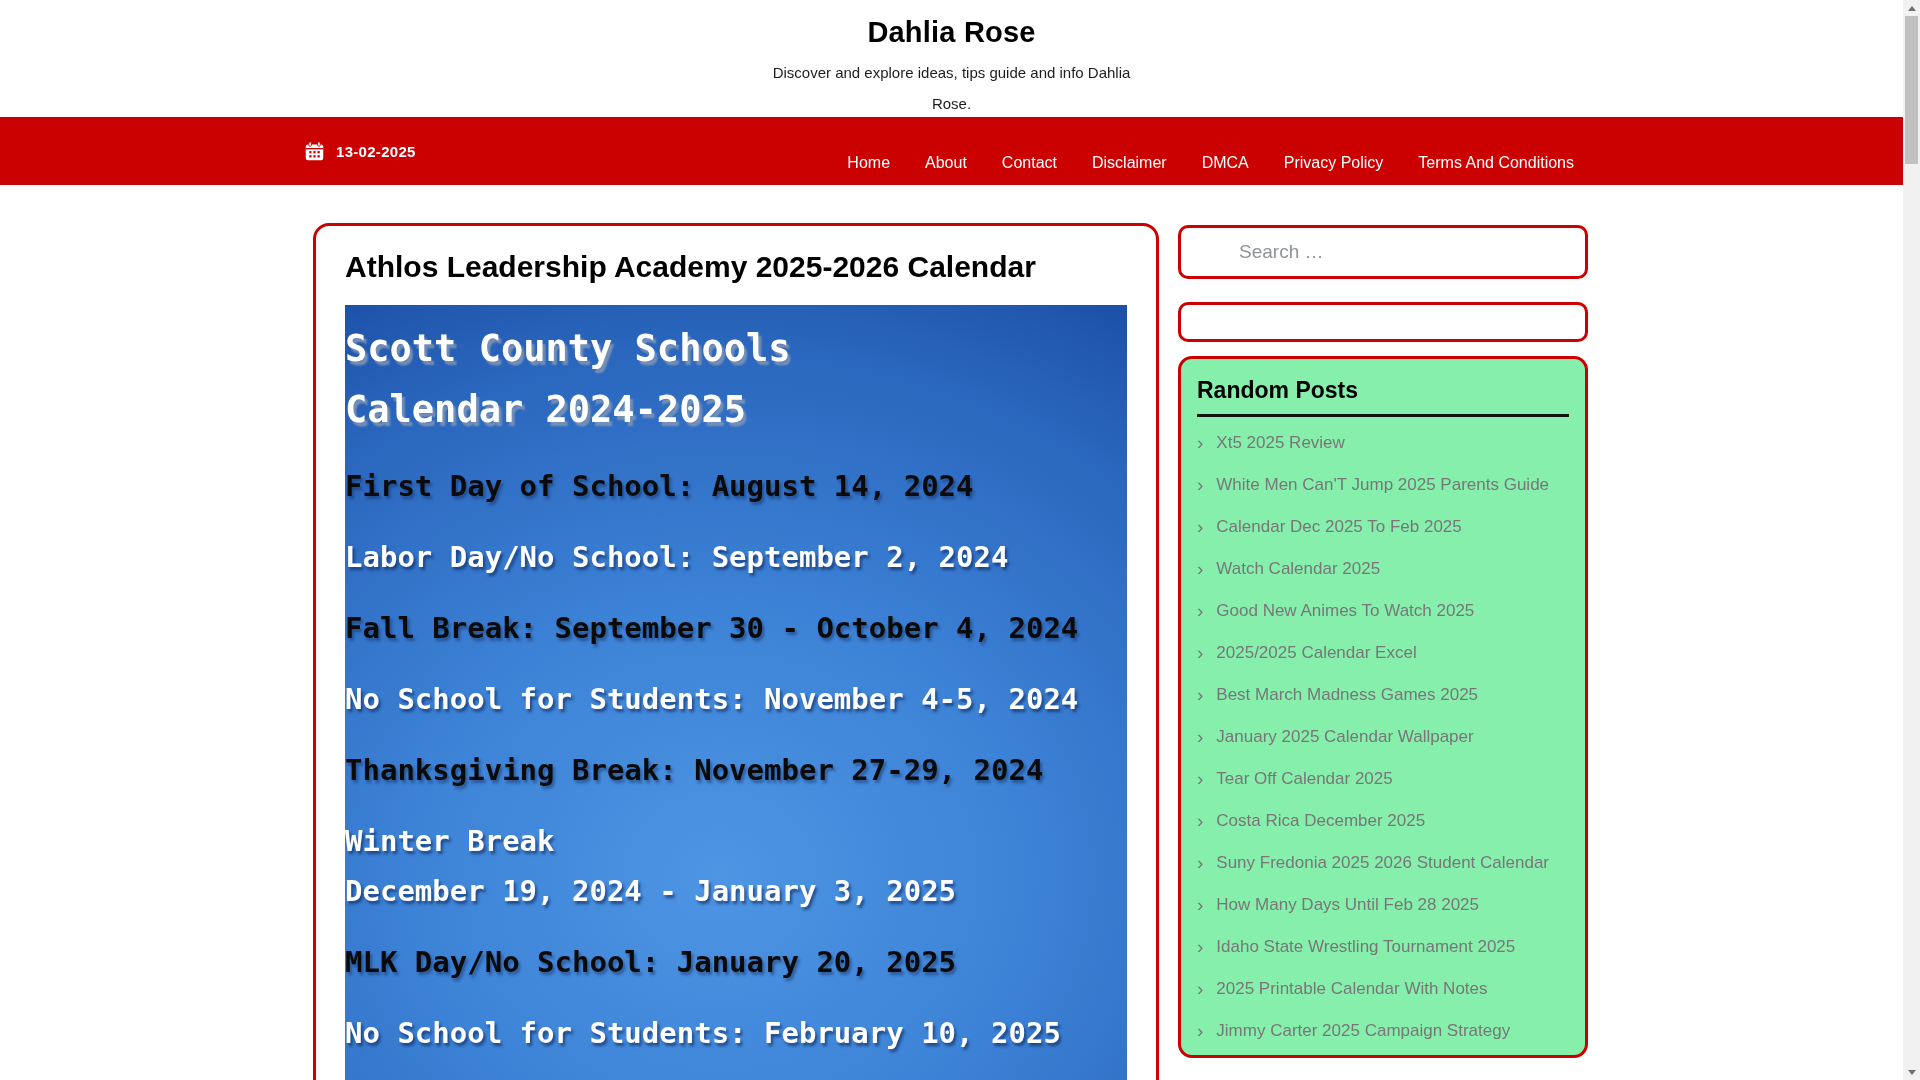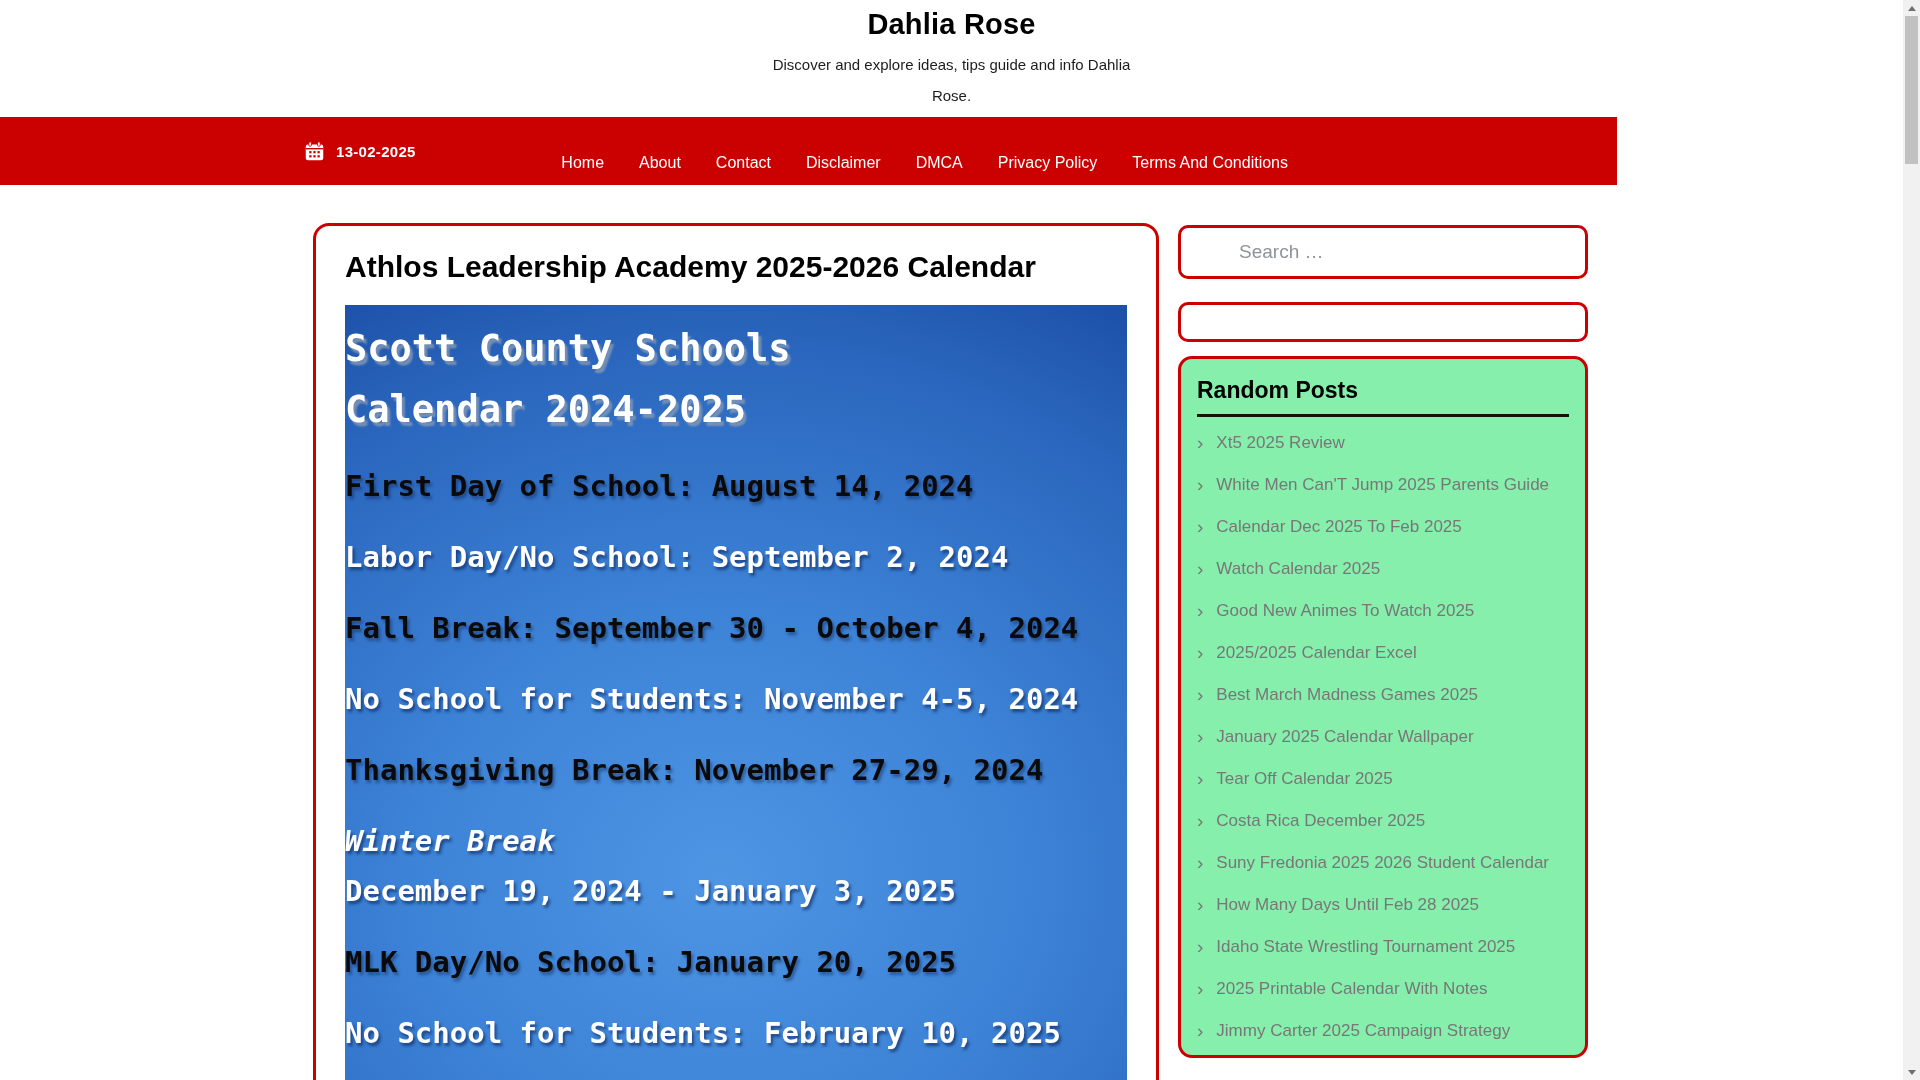--- a/index.html
+++ b/index.html
@@ -1,25 +1,25 @@
 <!DOCTYPE html>
 <html><head>
 <meta charset="utf-8">
 <style>
   html,body{margin:0;padding:0;background:#fff;}
   body{width:1920px;height:1080px;overflow:hidden;position:relative;
        font-family:"Liberation Sans",sans-serif;-webkit-font-smoothing:antialiased;}
 
   
   .site-header{position:absolute;top:0;left:0;width:1903px;height:117px;background:#fff;text-align:center;}
-  .site-title{margin:0;padding-top:8px;font-size:29px;font-weight:700;color:#000;letter-spacing:.2px;}
+  .site-title{margin:8px;padding-top:8px;font-size:29px;font-weight:700;color:#000;letter-spacing:.2px;}
   .site-tagline{width:400px;margin:8px auto 0;font-size:15px;line-height:31px;color:#1d1d1d;}
 
   
-  .navbar{position:absolute;top:117px;left:0;width:1617px;height:68px;background:var(--accent);}
+  .navbar{position:absolute;top:117px;left:0;width:1903px;height:68px;background:var(--accent);}
   .nav-date{position:absolute;left:304px;top:0;height:68px;display:flex;align-items:center;gap:11px;
             color:#fff;font-size:15px;font-weight:700;letter-spacing:.3px;}
   .nav-menu{position:absolute;right:317px;top:0;height:68px;display:flex;align-items:center;gap:35px;
             list-style:none;margin:12px;padding:0;}
   .nav-menu li{color:#fff;font-size:16px;cursor:pointer;white-space:nowrap;}
 
   
   .post-card{position:absolute;left:313px;top:223px;width:846px;height:1200px;box-sizing:border-box;
              background:#fff;border:3px solid var(--accent);border-radius:16px;}
   .post-title{margin:24px 29px 0;font-size:30px;font-weight:700;color:#000;}
@@ -27,21 +27,21 @@
   .featured-image{position:relative;margin:21px 29px 0;width:782px;height:920px;overflow:hidden;
       background:radial-gradient(ellipse 115% 85% at 48% 62%, #4e95e4 0%, #3c82d6 35%, #2a66bd 68%, #1b4da5 88%, #173f90 100%);}
   .img-line{position:absolute;left:0;width:782px;white-space:nowrap;
             font-family:"DejaVu Sans Mono",monospace;font-weight:700;}
   .img-title{font-size:37px;color:#fff;text-shadow:3px 4px 2px rgba(130,150,180,.85);}
   .t1{top:22px;} .t2{top:83px;}
   .ev{font-size:29px;}
   .tone-black{color:#0a0a0a;text-shadow:2px 3px 3px rgba(15,30,70,.45);}
   .tone-white{color:#fff;text-shadow:2px 3px 3px rgba(10,30,80,.6);}
   .e0{top:164px;}.e1{top:235px;}.e2{top:306px;}.e3{top:377px;}.e4{top:448px;}
-  .e5{top:519px;font-style:italic;}.e6{top:569px;}.e7{top:640px;}.e8{top:711px;}
+  .e5{top:519px;}.e6{top:569px;}.e7{top:640px;}.e8{top:711px;}
 
   
   .search-box{position:absolute;left:1178px;top:225px;width:410px;height:54px;box-sizing:border-box;}
   .search-input{width:100%;height:100%;box-sizing:border-box;border:3px solid var(--accent);border-radius:10px;
                 padding-left:58px;font-size:19px;font-family:"Liberation Sans",sans-serif;color:#333;outline:none;}
   .search-input::placeholder{color:#8e939a;}
   .empty-widget{position:absolute;left:1178px;top:302px;width:410px;height:40px;box-sizing:border-box;
                 background:#fff;border:3px solid var(--accent);border-radius:10px;}
   .random-posts{position:absolute;left:1178px;top:356px;width:410px;height:702px;box-sizing:border-box;
                 background:#86efac;border:3px solid var(--accent);border-radius:14px;padding:0 16px;overflow:hidden;}

